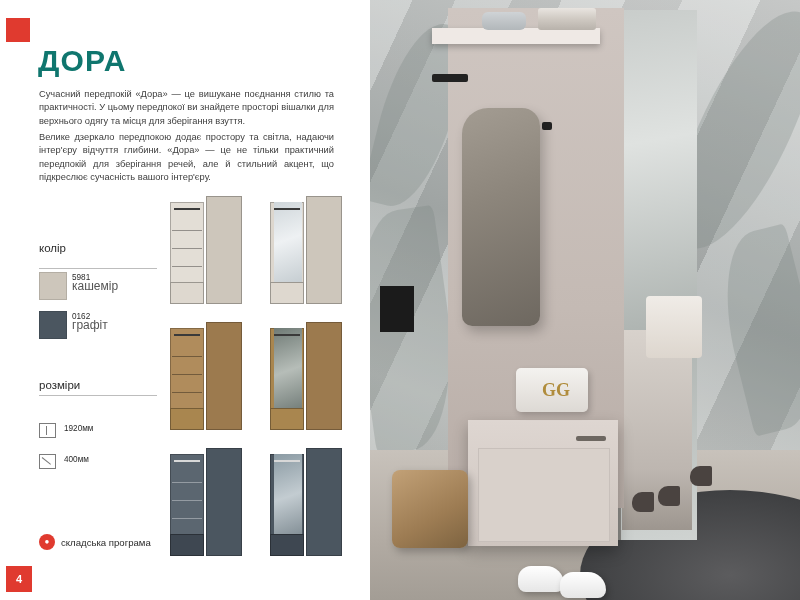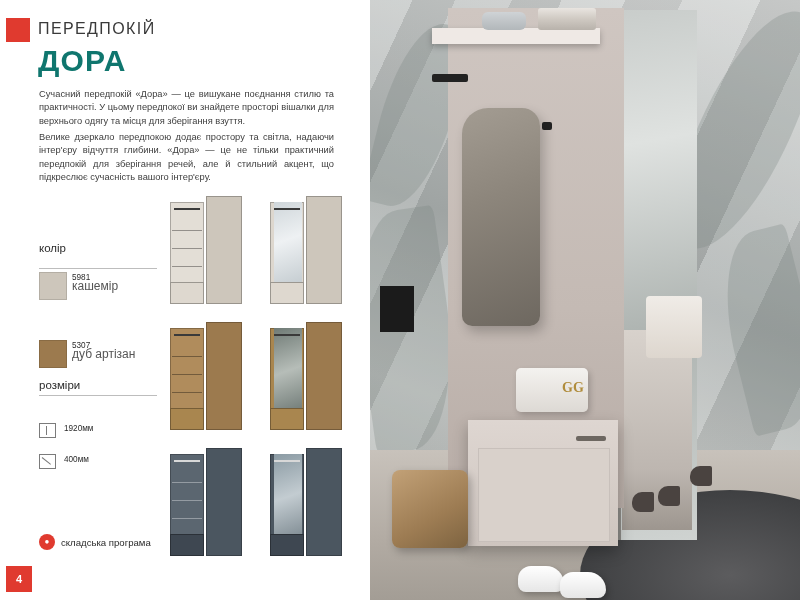--- a/index.html
+++ b/index.html
@@ -423,25 +423,24 @@
     width: 72px;
     height: 44px;
     background: linear-gradient(180deg,#f4f2ef 0%,#ddd9d4 100%);
     border-radius: 5px;
     box-shadow: 2px 3px 6px rgba(0,0,0,0.2);
   }
   .handbag-white .gg {
     position: absolute;
     left: 26px;
     top: 12px;
-    font-size: 14px;
+    font-size: 18px;
     font-weight: bold;
     color: #b08c3c;
     font-family: "Liberation Serif", serif;
-    margin-left: 20px;
   }
   .tote {
     position: absolute;
     left: 276px;
     top: 296px;
     width: 56px;
     height: 62px;
     background: linear-gradient(180deg,#f0ece7 0%,#ddd6ce 100%);
     border-radius: 4px;
   }
@@ -497,41 +496,40 @@
 </style>
 </head>
 <body>
 
 <div class="page">
 
   <div class="left-col">
 
     <div class="red-tab"></div>
 
-    <div class="kicker">ПЕРЕДПОКІЙ</div>
     <div class="title">ДОРА</div>
 
     <div class="body-text para2">Велике дзеркало передпокою додає простору та світла, надаючи інтер'єру відчуття глибини. «Дора» — це не тільки практичний передпокій для зберігання речей, але й стильний акцент, що підкреслює сучасність вашого інтер'єру.</div>
     <div class="body-text para1">Сучасний передпокій «Дора» — це вишукане поєднання стилю та практичності. У цьому передпокої ви знайдете просторі вішалки для верхнього одягу та місця для зберігання взуття.</div>
 
     <div class="section-label label-colour">колір</div>
     <div class="rule rule-colour"></div>
 
     <div class="swatch-row sw-1">
       <div class="swatch" style="background:#cdc6bb"></div>
       <div class="sw-code">5981</div>
       <div class="sw-name">кашемір</div>
     </div>
 
-
-    <div class="swatch-row sw-3">
-      <div class="swatch" style="background:#9c7a4e"></div>
-      <div class="sw-code">5307</div>
-      <div class="sw-name">дуб артізан</div>
+    <div class="swatch-row sw-2">
+      <div class="swatch" style="background:#4b5660"></div>
+      <div class="sw-code">0162</div>
+      <div class="sw-name">графіт</div>
     </div>
+
 
     <div class="section-label label-sizes">розміри</div>
     <div class="rule rule-sizes"></div>
 
     <div class="dim-row dim-2">
       <div class="dim-ico v"></div>
       <div class="dim-val">1920мм</div>
     </div>
     <div class="dim-row dim-3">
       <div class="dim-ico d"></div>

